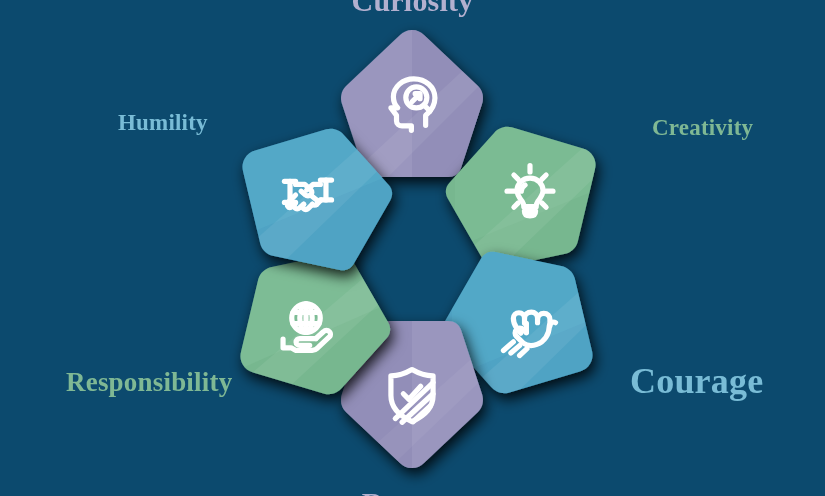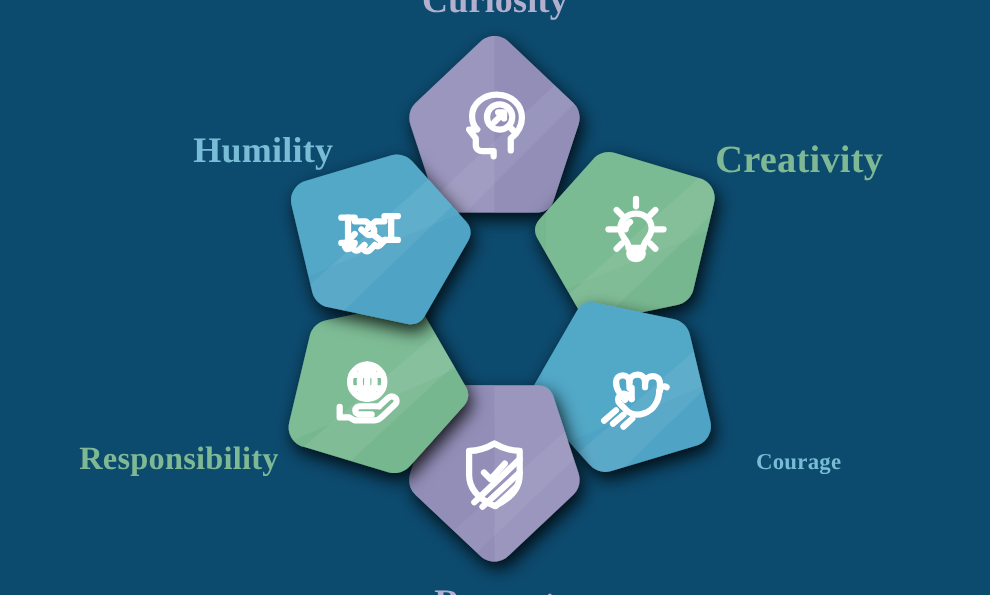--- a/index.html
+++ b/index.html
@@ -41,38 +41,37 @@
   }
   .label-respect {
     left: 0; right: 0;
     bottom: -22px;
     text-align: center;
     font-size: 30px;
   }
   .label-humility {
     left: 118px;
     top: 111px;
-    font-size: 30px;
-    margin-left: 43px;
+    font-size: 23px;
   }
   .label-creativity {
-    left: 596px;
+    left: 652px;
     top: 116px;
-    font-size: 32px;
+    font-size: 23px;
     font-family: Liberation Serif, serif;
   }
   .label-responsibility {
     left: 66px;
     top: 369px;
     font-size: 27px;
   }
   .label-courage {
     left: 630px;
-    top: 376px;
-    font-size: 19px;
+    top: 363px;
+    font-size: 36px;
   }
 
   
   #rosette {
     position: absolute;
     left: 0;
     top: 0;
     width: 825px;
     height: 496px;
   }

